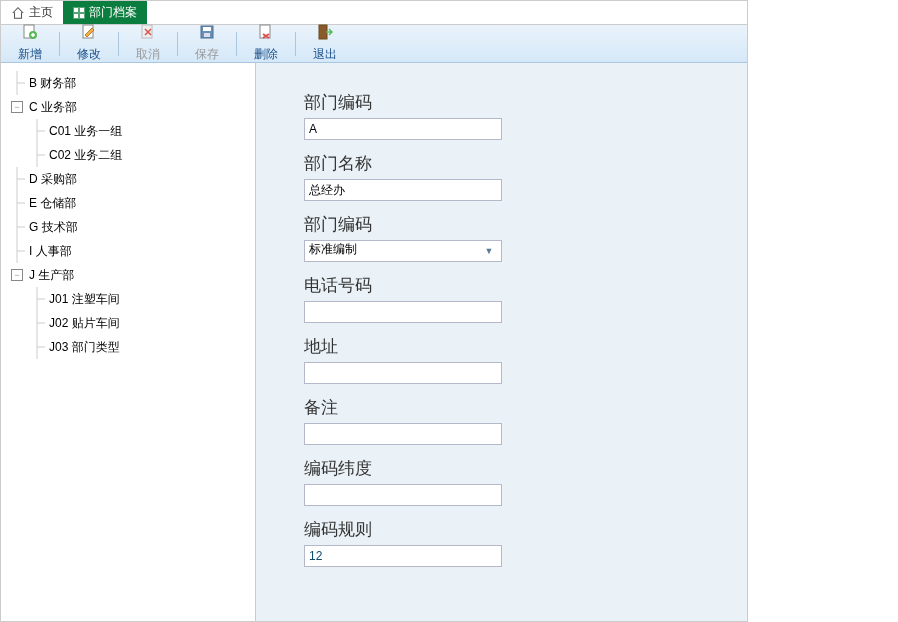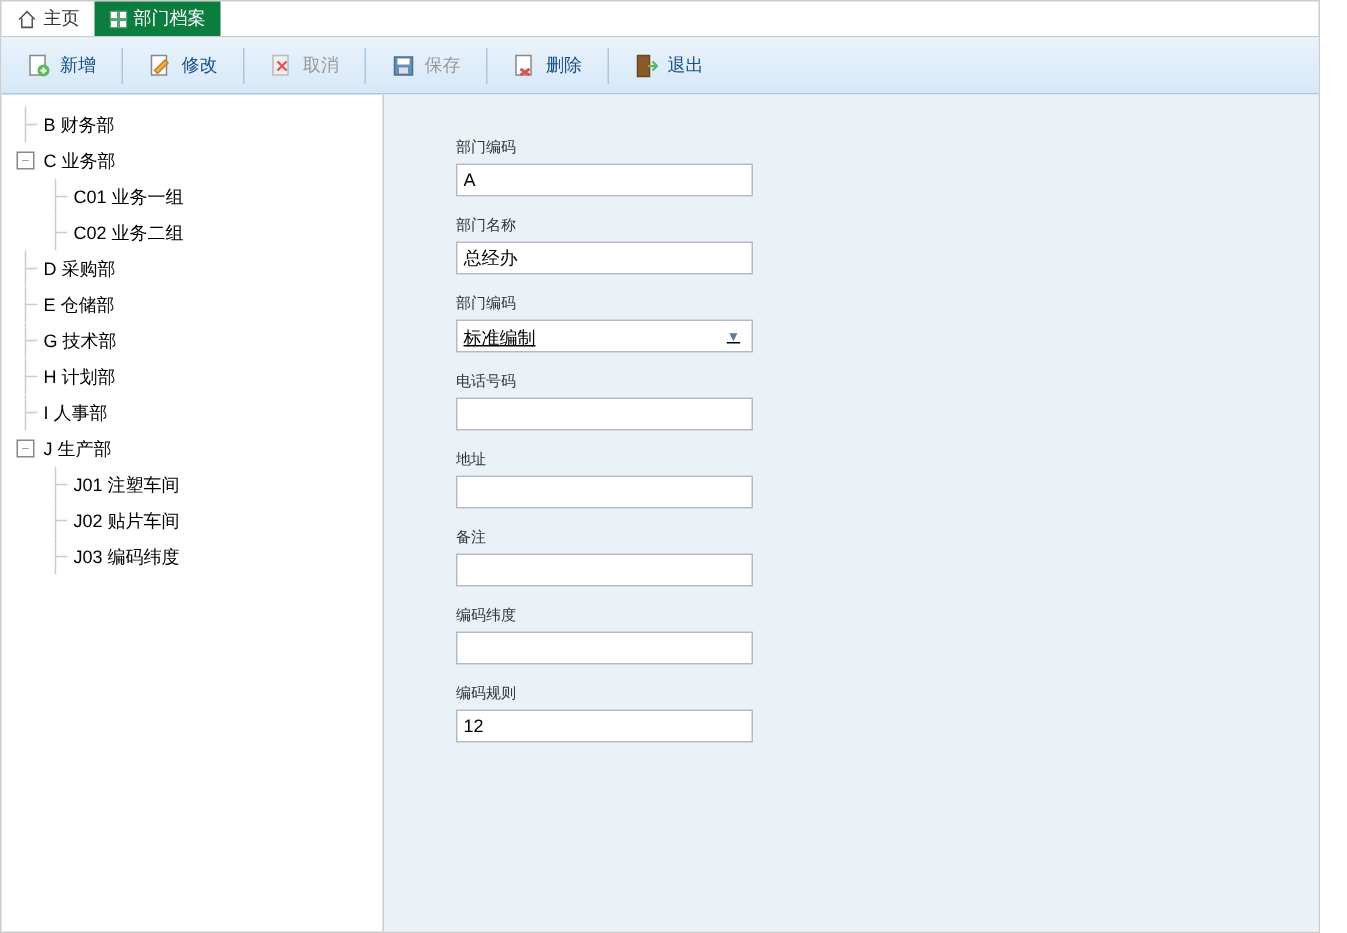--- a/index.html
+++ b/index.html
@@ -1,53 +1,53 @@
 <!DOCTYPE html>
 <html><head>
   <meta charset="utf-8">
   <style>
     * { box-sizing: border-box; margin: 0; padding: 0; }
     body { font-family: Arial, "Microsoft YaHei", sans-serif; font-size: 12px; background: #fff; }
-    .app { width: 880px; height: 622px; border: 1px solid #ccc; display: flex; flex-direction: column; }
+    .app { width: 748px; height: 622px; border: 1px solid #ccc; display: flex; flex-direction: column; }
     
     
     .tab-bar { display: flex; align-items: center; height: 24px; border-bottom: 1px solid #ccc; }
     .tab { display: flex; align-items: center; gap: 4px; padding: 3px 10px; cursor: pointer; height: 100%; }
     .tab.home { color: #333; }
     .tab.active { background: #0b7d3e; color: #fff; }
     .tab-icon-home svg, .tab-icon-grid svg { display: block; }
     
     
     .toolbar { display: flex; align-items: center; height: 38px; background: linear-gradient(#eaf3fb, #d5e8f8); border-bottom: 1px solid #a9c7e0; padding: 0 6px; gap: 4px; }
-    .tb-btn { display: flex; align-items: center; gap: 6px; padding: 4px 10px; border: 1px solid transparent; border-radius: 3px; cursor: pointer; color: #1a4f8a; }
+    .tb-btn { display: flex; align-items: center; gap: 6px; padding: 4px 10px; border: 1px solid transparent; border-radius: 3px; cursor: pointer; color: #1a4f8a; flex-direction: column; }
     .tb-btn.disabled { color: #999; cursor: default; }
     .tb-sep { width: 1px; height: 24px; background: #a9c7e0; margin: 0 2px; }
     .tb-icon { width: 16px; height: 16px; display: flex; align-items: center; justify-content: center; }
     
     
     .body { display: flex; flex: 1; overflow: hidden; }
     
     
     .tree-panel { width: 255px; border-right: 1px solid #ccc; padding: 8px 4px; overflow: auto; }
     .tree-node { display: flex; align-items: center; height: 24px; user-select: none; }
     .tree-node .elbow { width: 16px; height: 24px; display: flex; align-items: center; justify-content: center; color: #999; font-size: 12px; }
     .tree-node .expander { width: 12px; height: 12px; border: 1px solid #888; font-size: 9px; line-height: 10px; text-align: center; cursor: pointer; background: #fff; }
     .tree-node .label { padding: 2px 4px; cursor: pointer; white-space: nowrap; }
     .tree-node.depth-0 { padding-left: 4px; }
     .tree-node.depth-1 { padding-left: 24px; }
     
     
     .form-panel { flex: 1; background: #eaf2f8; padding: 28px 0 0 48px; overflow: auto; }
     .form-row { margin-bottom: 12px; }
-    .form-row label { display: block; font-size: 10px; color: #333; margin-bottom: 4px; }
+    .form-row label { display: block; font-size: 17px; color: #333; margin-bottom: 4px; }
     .form-row input[type="text"], .form-row .combo {
       width: 198px; height: 22px; border: 1px solid #b5b8c8; background: #fff; padding: 0 4px; font-size: 12px;
     }
-    .form-row input[readonly] { color: #000000; background: #fff; }
-    .combo { display: flex; align-items: flex-end; position: relative; text-decoration: underline; }
+    .form-row input[readonly] { color: #0c4a6e; background: #fff; }
+    .combo { display: flex; align-items: flex-start; position: relative; }
     .combo .combo-text { flex: 1; }
     .combo .combo-trigger { width: 16px; height: 20px; display:flex; align-items:center; justify-content:center; cursor:pointer; color:#5c7a99; font-size:9px; }
   </style>
 </head>
 <body>
 
 <div class="app">
 
   <div class="tab-bar">
     <div class="tab home">
@@ -199,29 +199,20 @@
           </span>
           <span class="label">G 技术部</span>
         </div>
         <div class="tree-node depth-0">
           <span class="elbow">
             <svg width="16" height="24">
               <line x1="8" y1="0" x2="8" y2="24" stroke="#ccc"></line>
               <line x1="8" y1="12" x2="16" y2="12" stroke="#ccc"></line>
             </svg>
           </span>
-          <span class="label">H 计划部</span>
-        </div>
-        <div class="tree-node depth-0">
-          <span class="elbow">
-            <svg width="16" height="24">
-              <line x1="8" y1="0" x2="8" y2="24" stroke="#ccc"></line>
-              <line x1="8" y1="12" x2="16" y2="12" stroke="#ccc"></line>
-            </svg>
-          </span>
           <span class="label">I 人事部</span>
         </div>
         <div class="tree-node depth-0">
           <span class="elbow">
             <span class="expander">−</span>
           </span>
           <span class="label">J 生产部</span>
         </div>
         <div class="tree-node depth-1">
           <span class="elbow">
@@ -241,21 +232,21 @@
           </span>
           <span class="label">J02 贴片车间</span>
         </div>
         <div class="tree-node depth-1">
           <span class="elbow">
             <svg width="16" height="24">
               <line x1="8" y1="0" x2="8" y2="24" stroke="#ccc"></line>
               <line x1="8" y1="12" x2="16" y2="12" stroke="#ccc"></line>
             </svg>
           </span>
-          <span class="label">J03 编码纬度</span>
+          <span class="label">J03 部门类型</span>
         </div>
       </div>
 
     <div class="form-panel">
       <div class="form-row">
         <label>部门编码</label>
         <input type="text" value="A" style="">
       </div>
       <div class="form-row">
         <label>部门名称</label>

